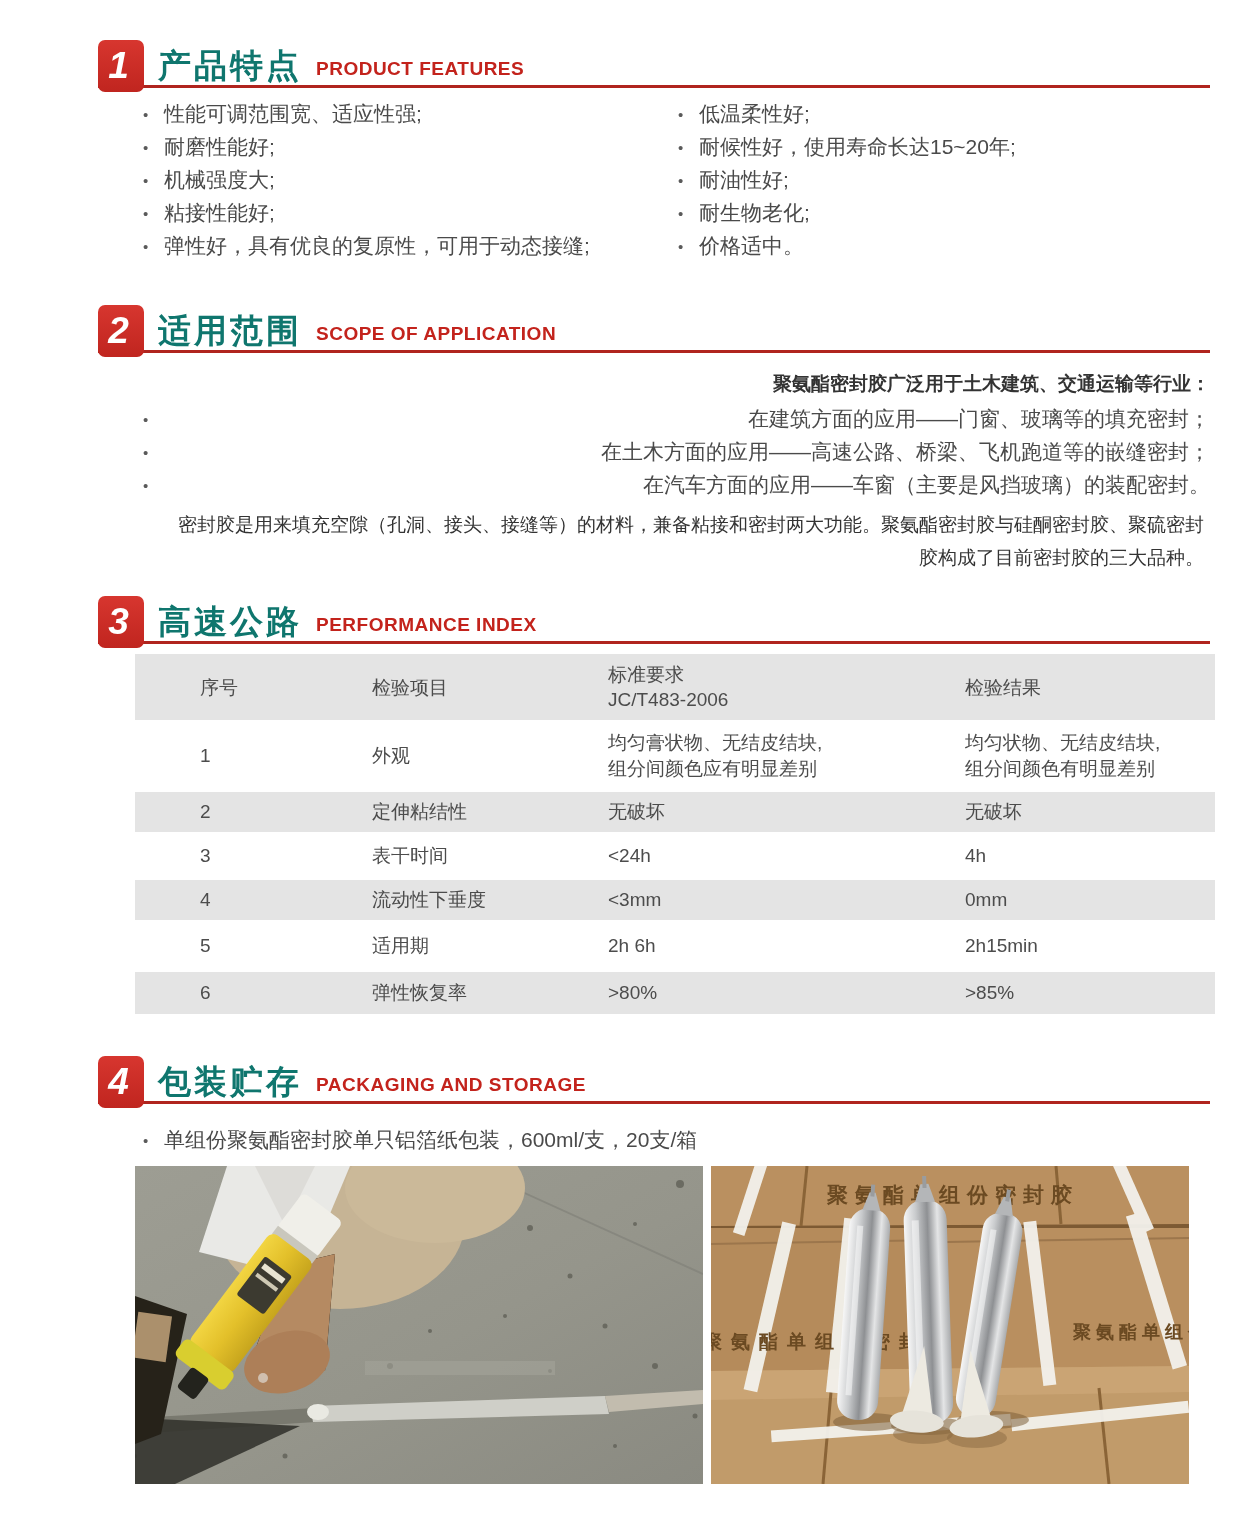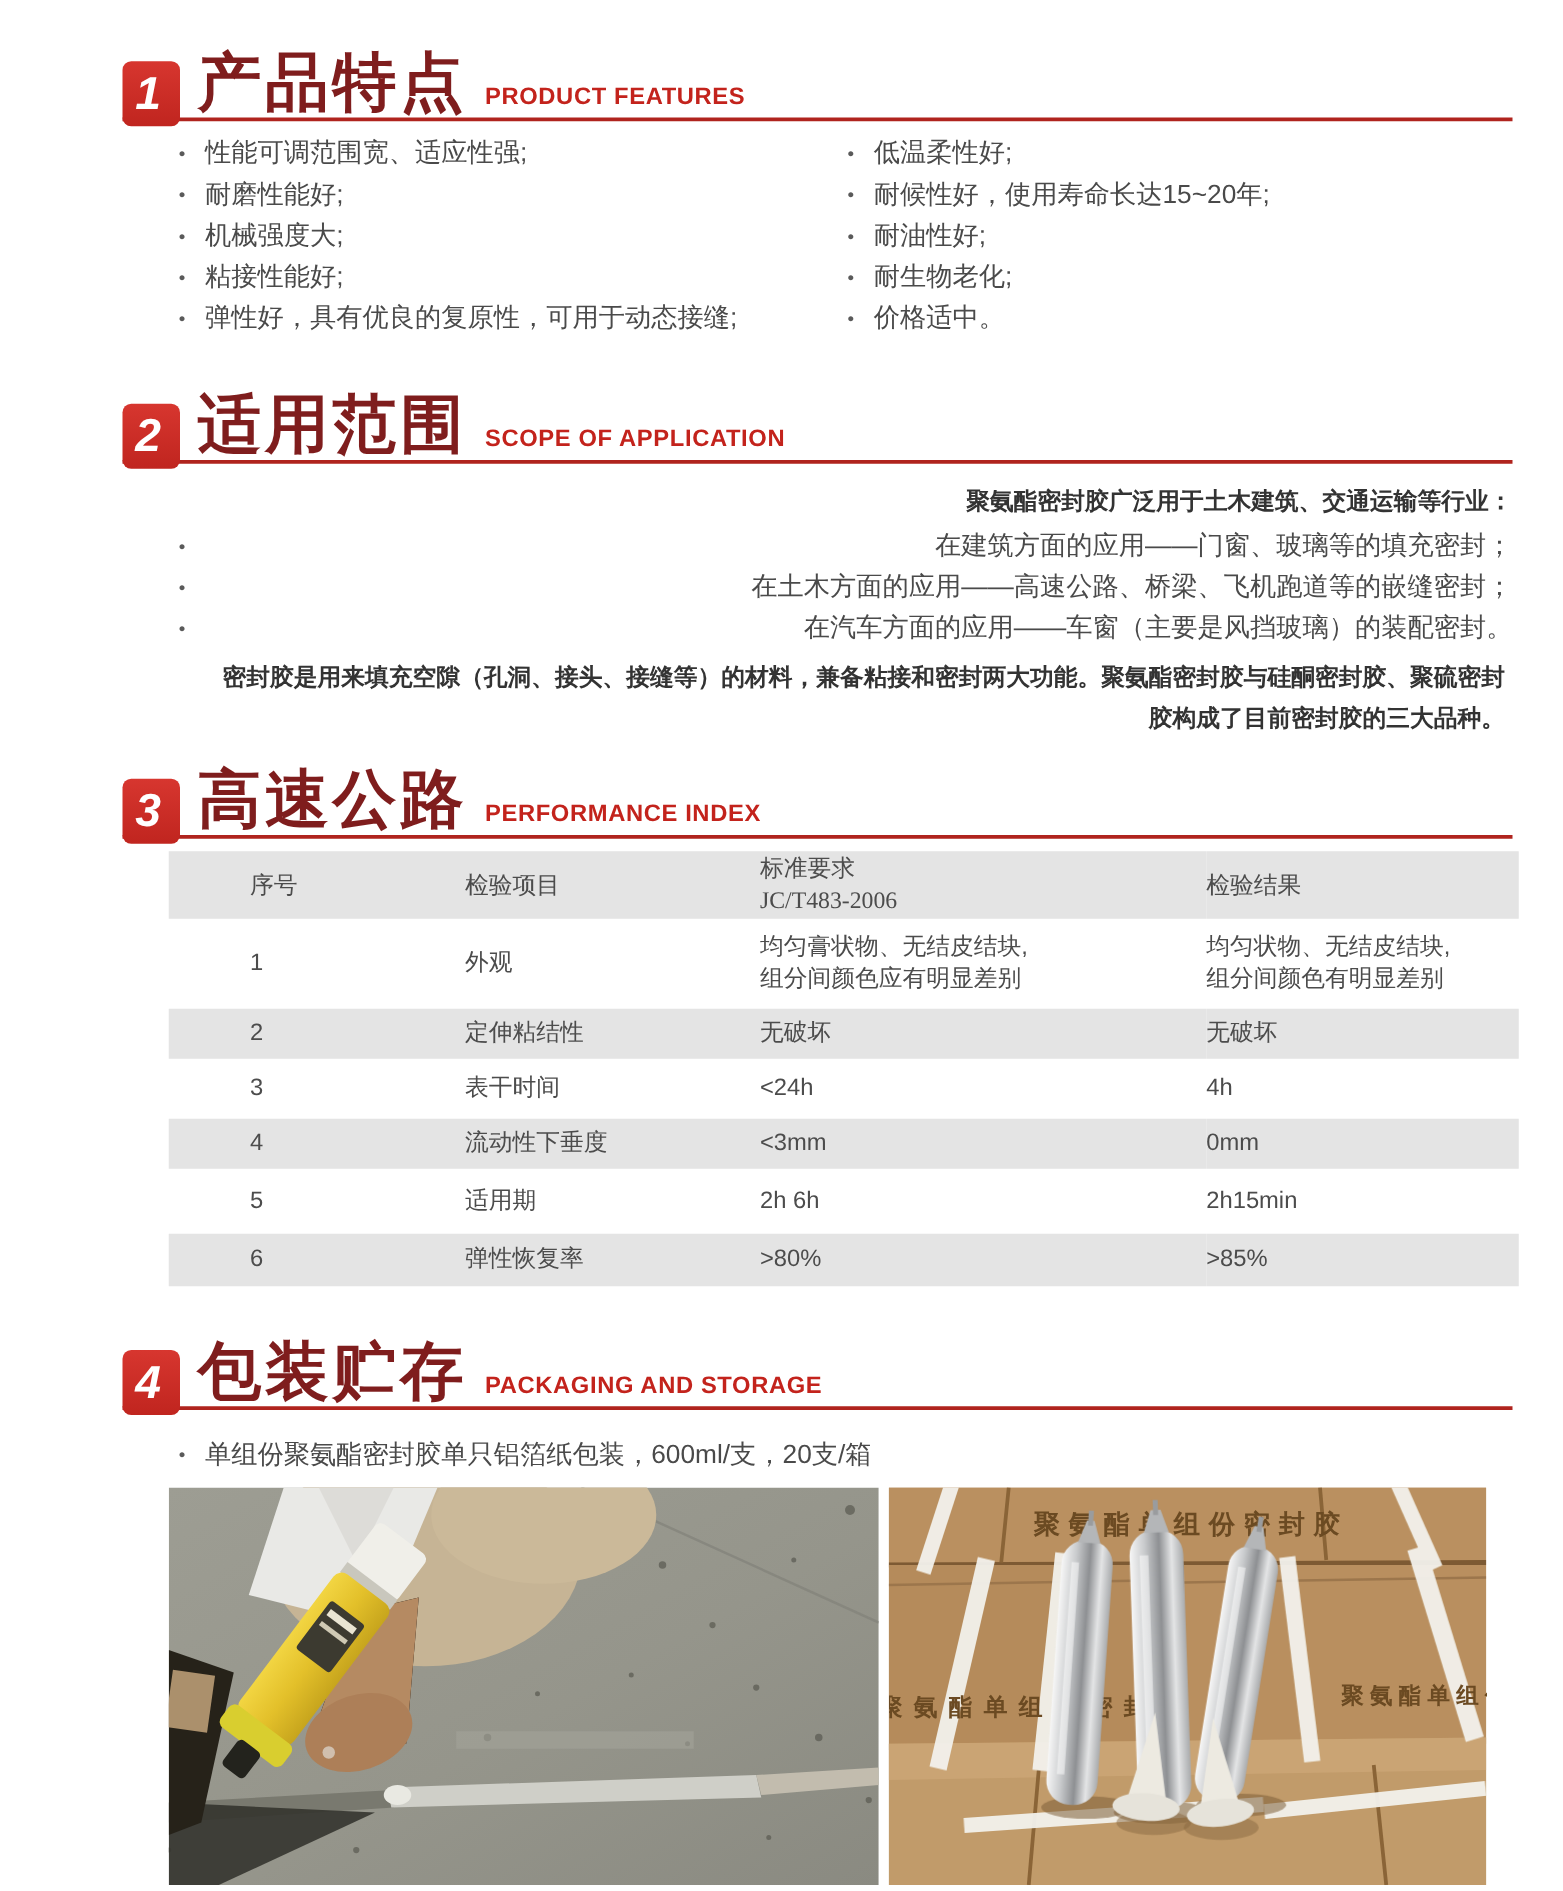--- a/index.html
+++ b/index.html
@@ -19,21 +19,21 @@
   }
   .sec-num{
     width:46px; height:52px; flex:0 0 46px;
     background:linear-gradient(180deg,#d7362f 0%,#c0251f 100%);
     border-radius:7px; color:#fff;
     font-size:37px; font-weight:700; font-style:italic;
     display:flex; align-items:center; justify-content:center;
     padding-right:5px; margin-bottom:-7px;
   }
   .sec-title-zh{
-    font-size:51px; font-weight:800; color:#7f1d1d;
+    font-size:33px; font-weight:800; color:#0f766e;
     line-height:1; letter-spacing:3px; padding-bottom:3px; white-space:nowrap;
   }
   .sec-title-en{
     font-size:19px; font-weight:700; color:#c3231c;
     padding-bottom:5px; letter-spacing:.5px; white-space:nowrap;
   }
 
   
   ul{ margin:0; padding:0; list-style:none; }
   .bullet{
@@ -48,38 +48,38 @@
   
   .features{ display:flex; margin:16px 40px 0 140px; }
   .features .fcol{ width:560px; }
   .features .bullet{ margin-bottom:13px; }
 
   
   .scope{ margin:20px 40px 0 140px; font-size:19px;text-align:right; }
   .scope-intro{ font-weight:700; color:#333; margin:0 0 14px 24px; line-height:22px; }
   .scope .bullet{ margin-bottom:13px; }
   .scope-para{
-    font-weight:700; color:#333; margin:10px 0 0 24px;
+    font-weight:400; color:#333; margin:10px 0 0 24px;
     line-height:33px; width:1040px;
   }
 
   
   .perf-table{
     border-collapse:collapse; table-layout:fixed;
     margin:10px 0 0 135px; width:1080px;
     font-size:19px; color:#4c4c4c;
   }
   .perf-table td{
     padding:0; vertical-align:middle; text-align:left;
     white-space:pre-line; line-height:26px;
   }
   .perf-table .c1{ padding-left:65px; }
   .perf-table tr.gray{ background:#e4e4e4; }
   .perf-table tr.hrow td{ line-height:25px; }
-  .r-h{ height:54px;font-family:Liberation Serif, serif; } .r-1{ height:72px; } .r-2{ height:40px; }
+  .r-h{ height:66px; } .r-1{ height:72px; } .r-2{ height:40px; }
   .r-3{ height:48px; } .r-4{ height:40px; } .r-5{ height:52px; } .r-6{ height:42px; }
 
   
   .pack-bullet{ margin:26px 40px 0 140px; }
   .photos{ display:flex; gap:8px; margin:16px 0 0 135px; }
   .photo{ display:block; }
 </style>
 </head>
 <body>
 

